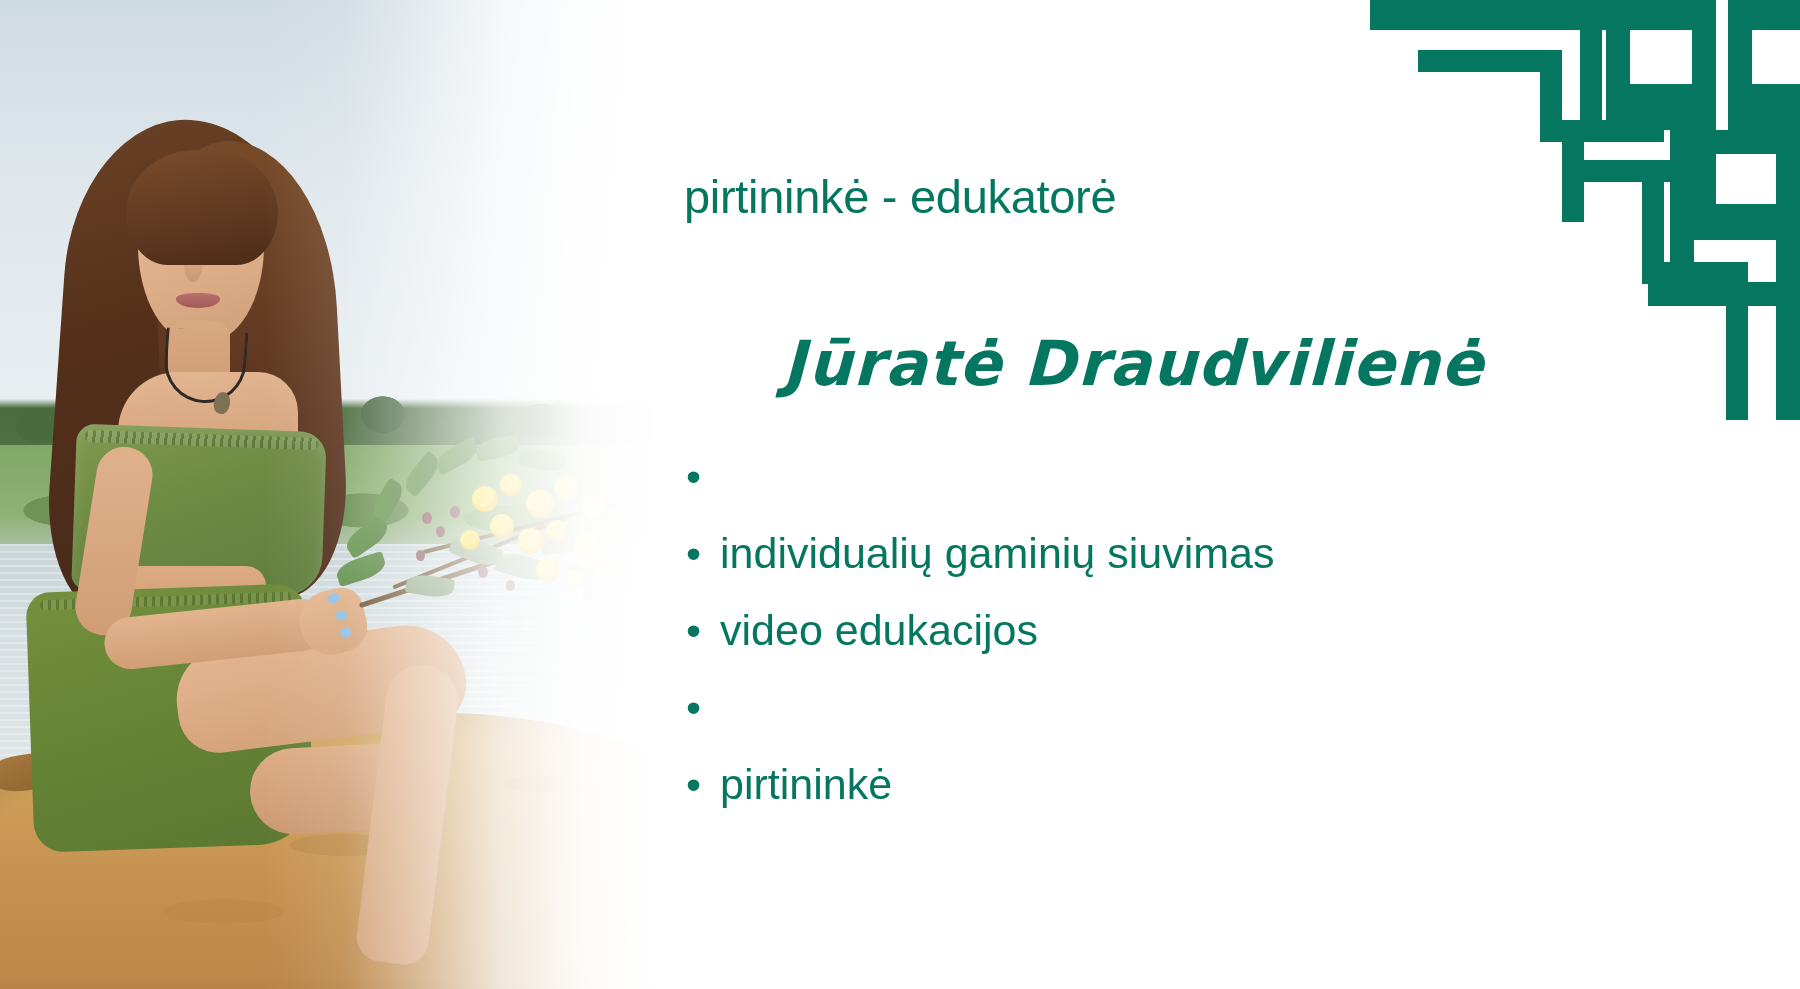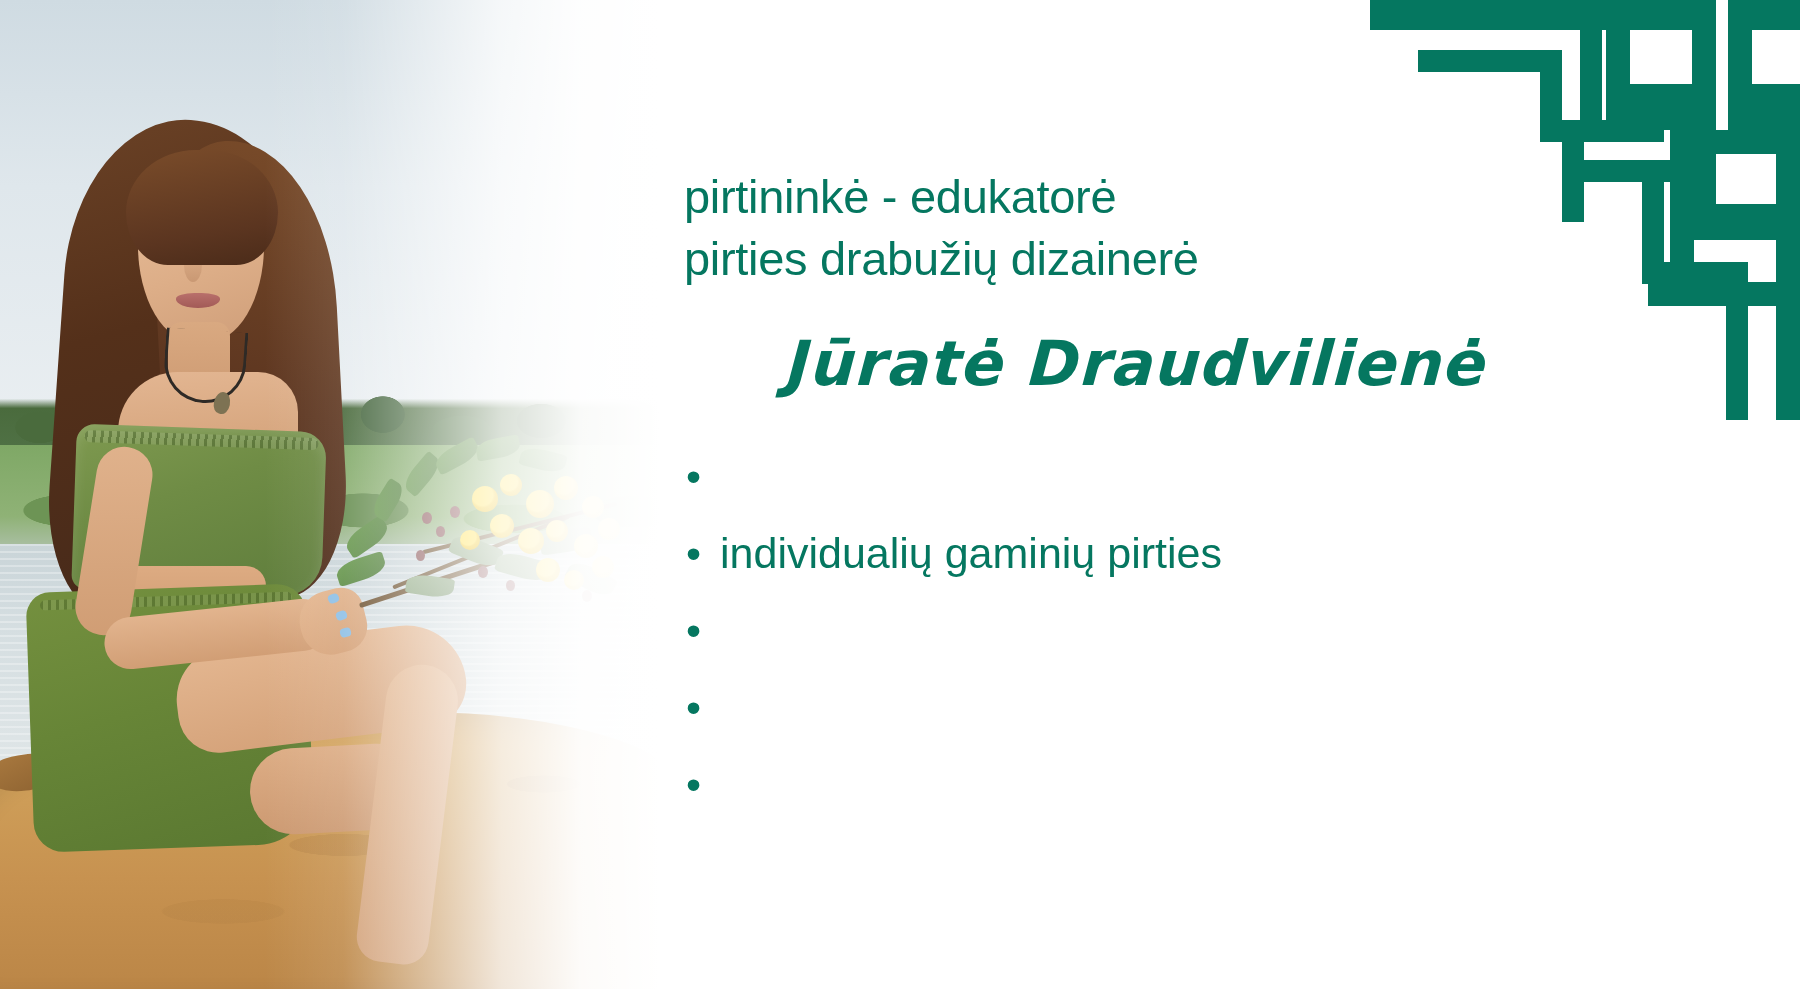--- a/index.html
+++ b/index.html
@@ -537,38 +537,39 @@
         <rect x="278" y="282" width="152" height="24"></rect>
         <rect x="406" y="226" width="24" height="194"></rect>
       </g>
     </svg>
   </div>
 
   <div class="content">
 
     <div class="headline">
       <span class="hl-line">pirtininkė - edukatorė</span>
-      <span class="hl-line">pirties drabužių dizainerė</span>
     </div>
 
     <div class="signature">Jūratė Draudvilienė</div>
 
     <ul class="bullets">
       <li>
         <span class="dot">•</span>
       </li>
       <li>
         <span class="dot">•</span>
-        <span>individualių gaminių pirties</span>
+        <span>individualių gaminių siuvimas</span>
+      </li>
+      <li>
+        <span class="dot">•</span>
+        <span>video edukacijos</span>
       </li>
       <li>
         <span class="dot">•</span>
       </li>
       <li>
         <span class="dot">•</span>
-      </li>
-      <li>
-        <span class="dot">•</span>
+        <span>pirtininkė</span>
       </li>
     </ul>
 
   </div>
 </div>
 
 </body></html>

